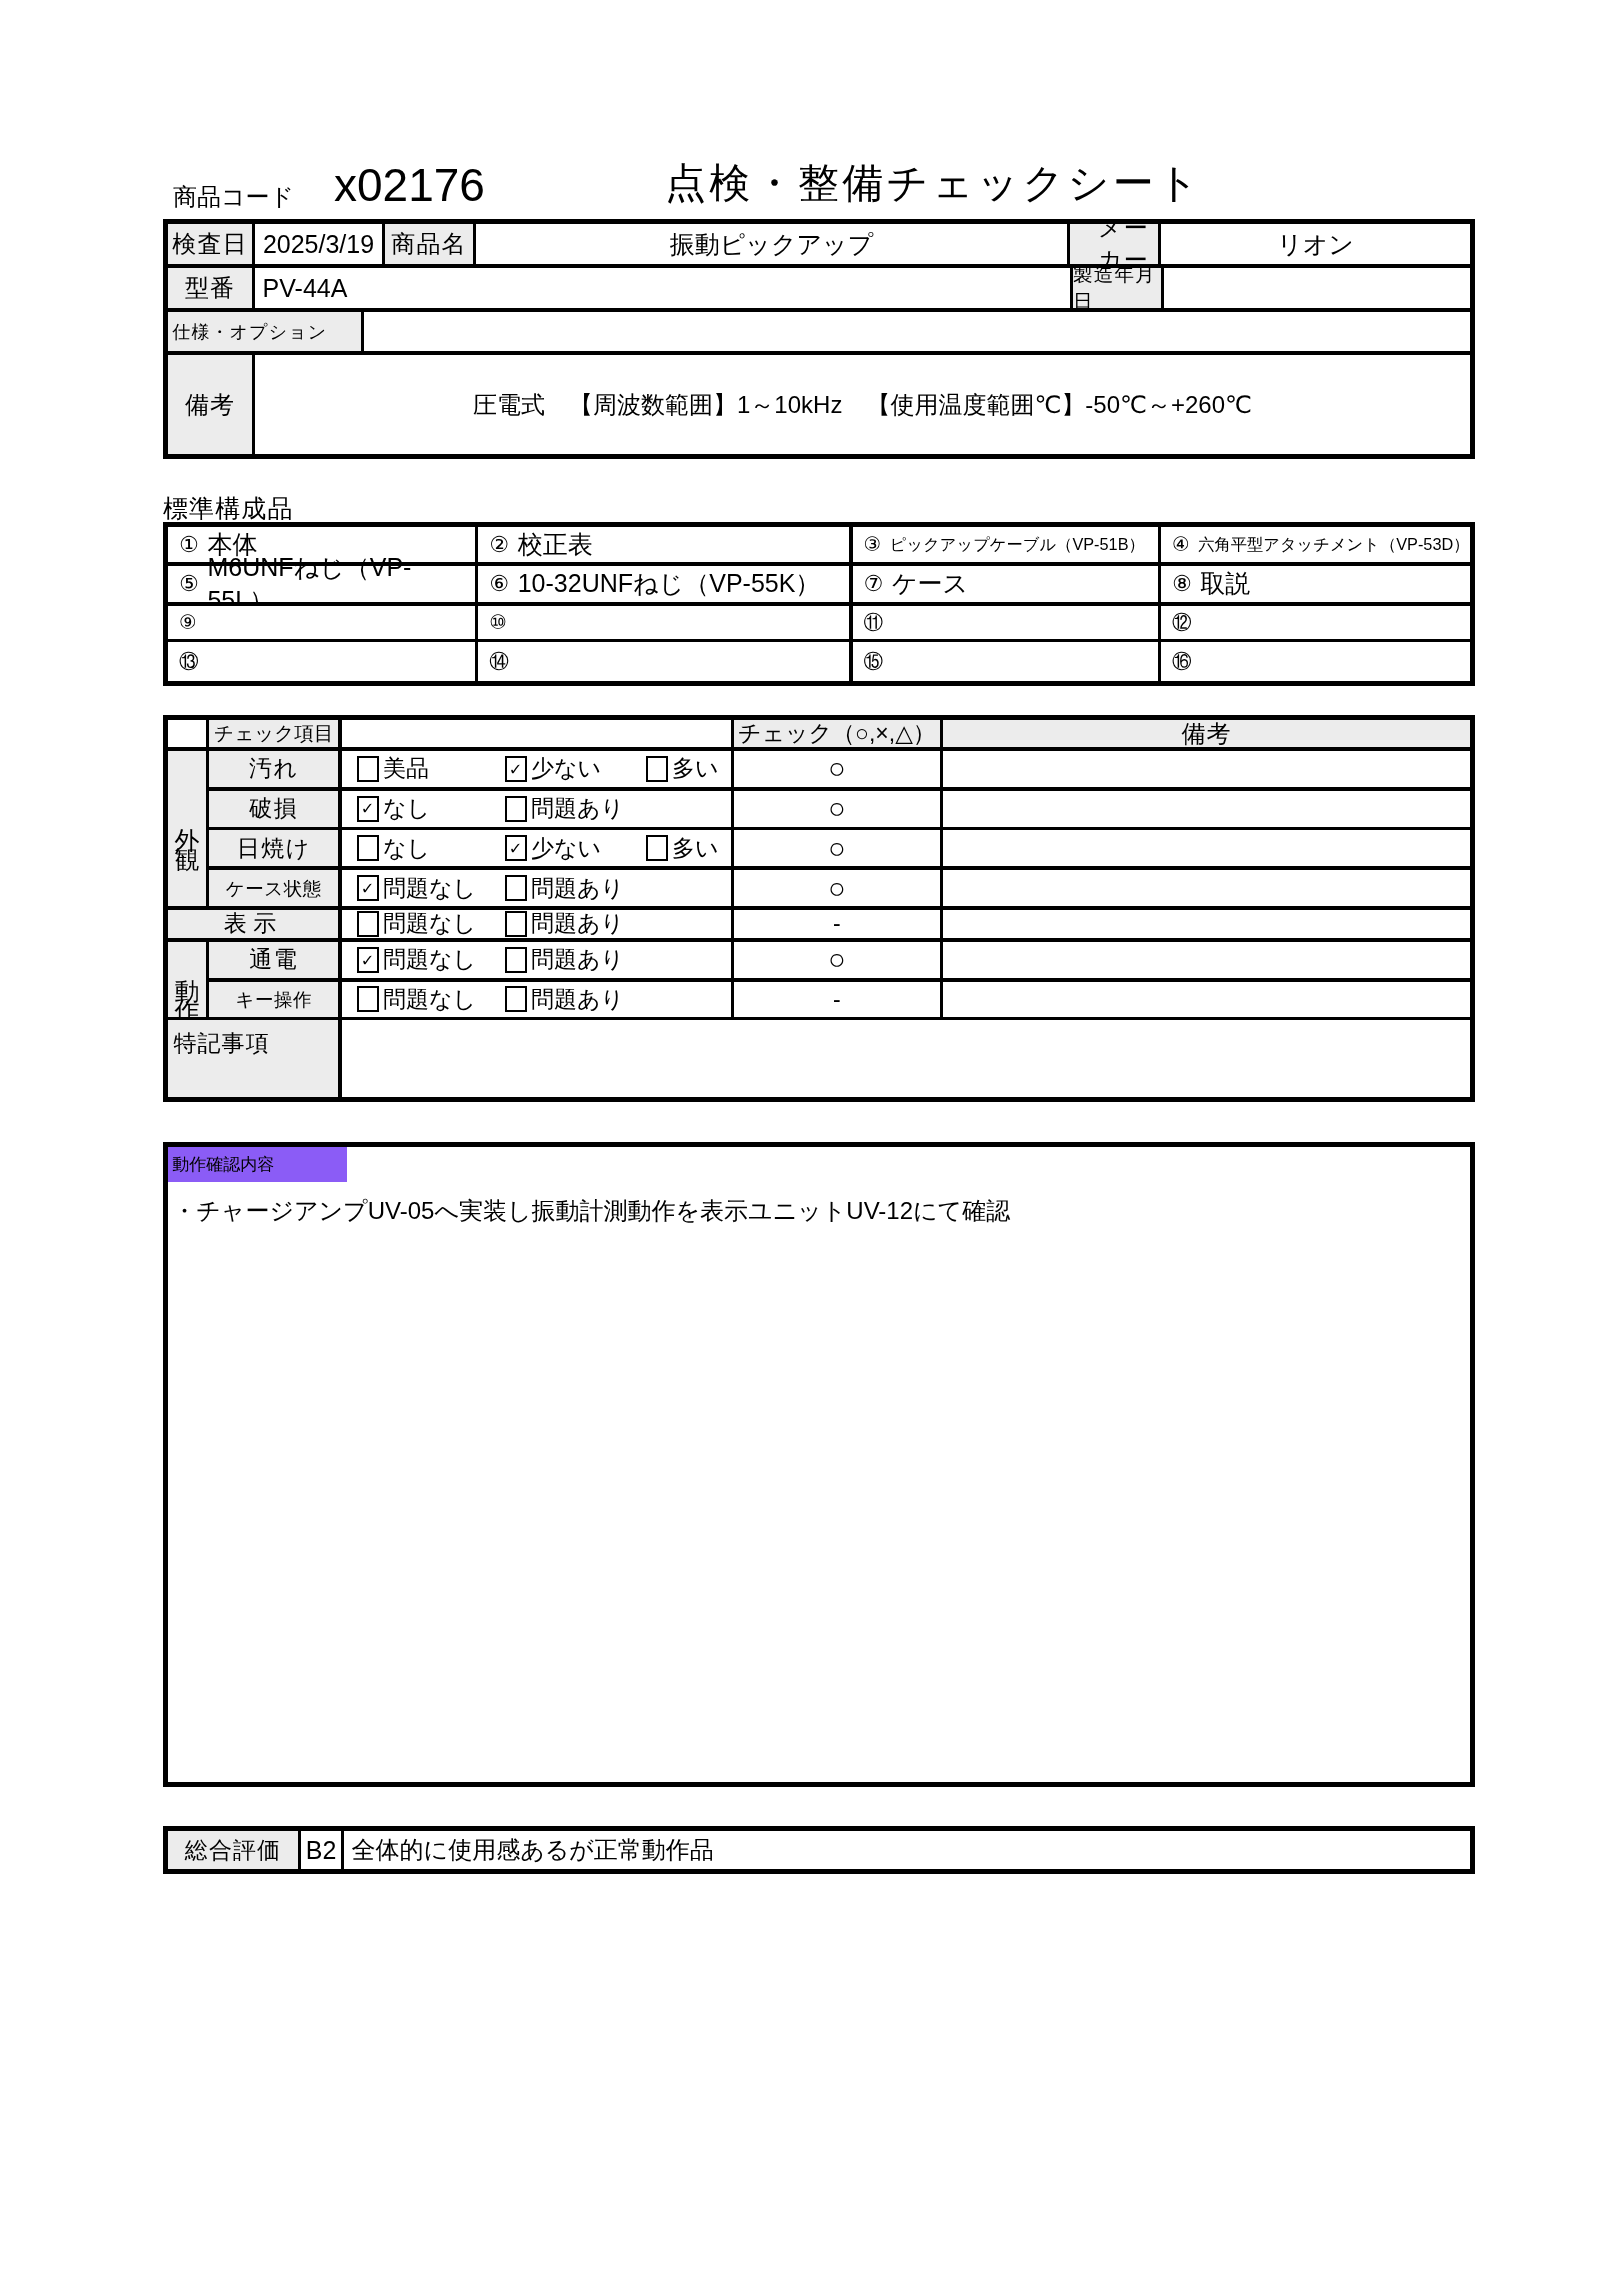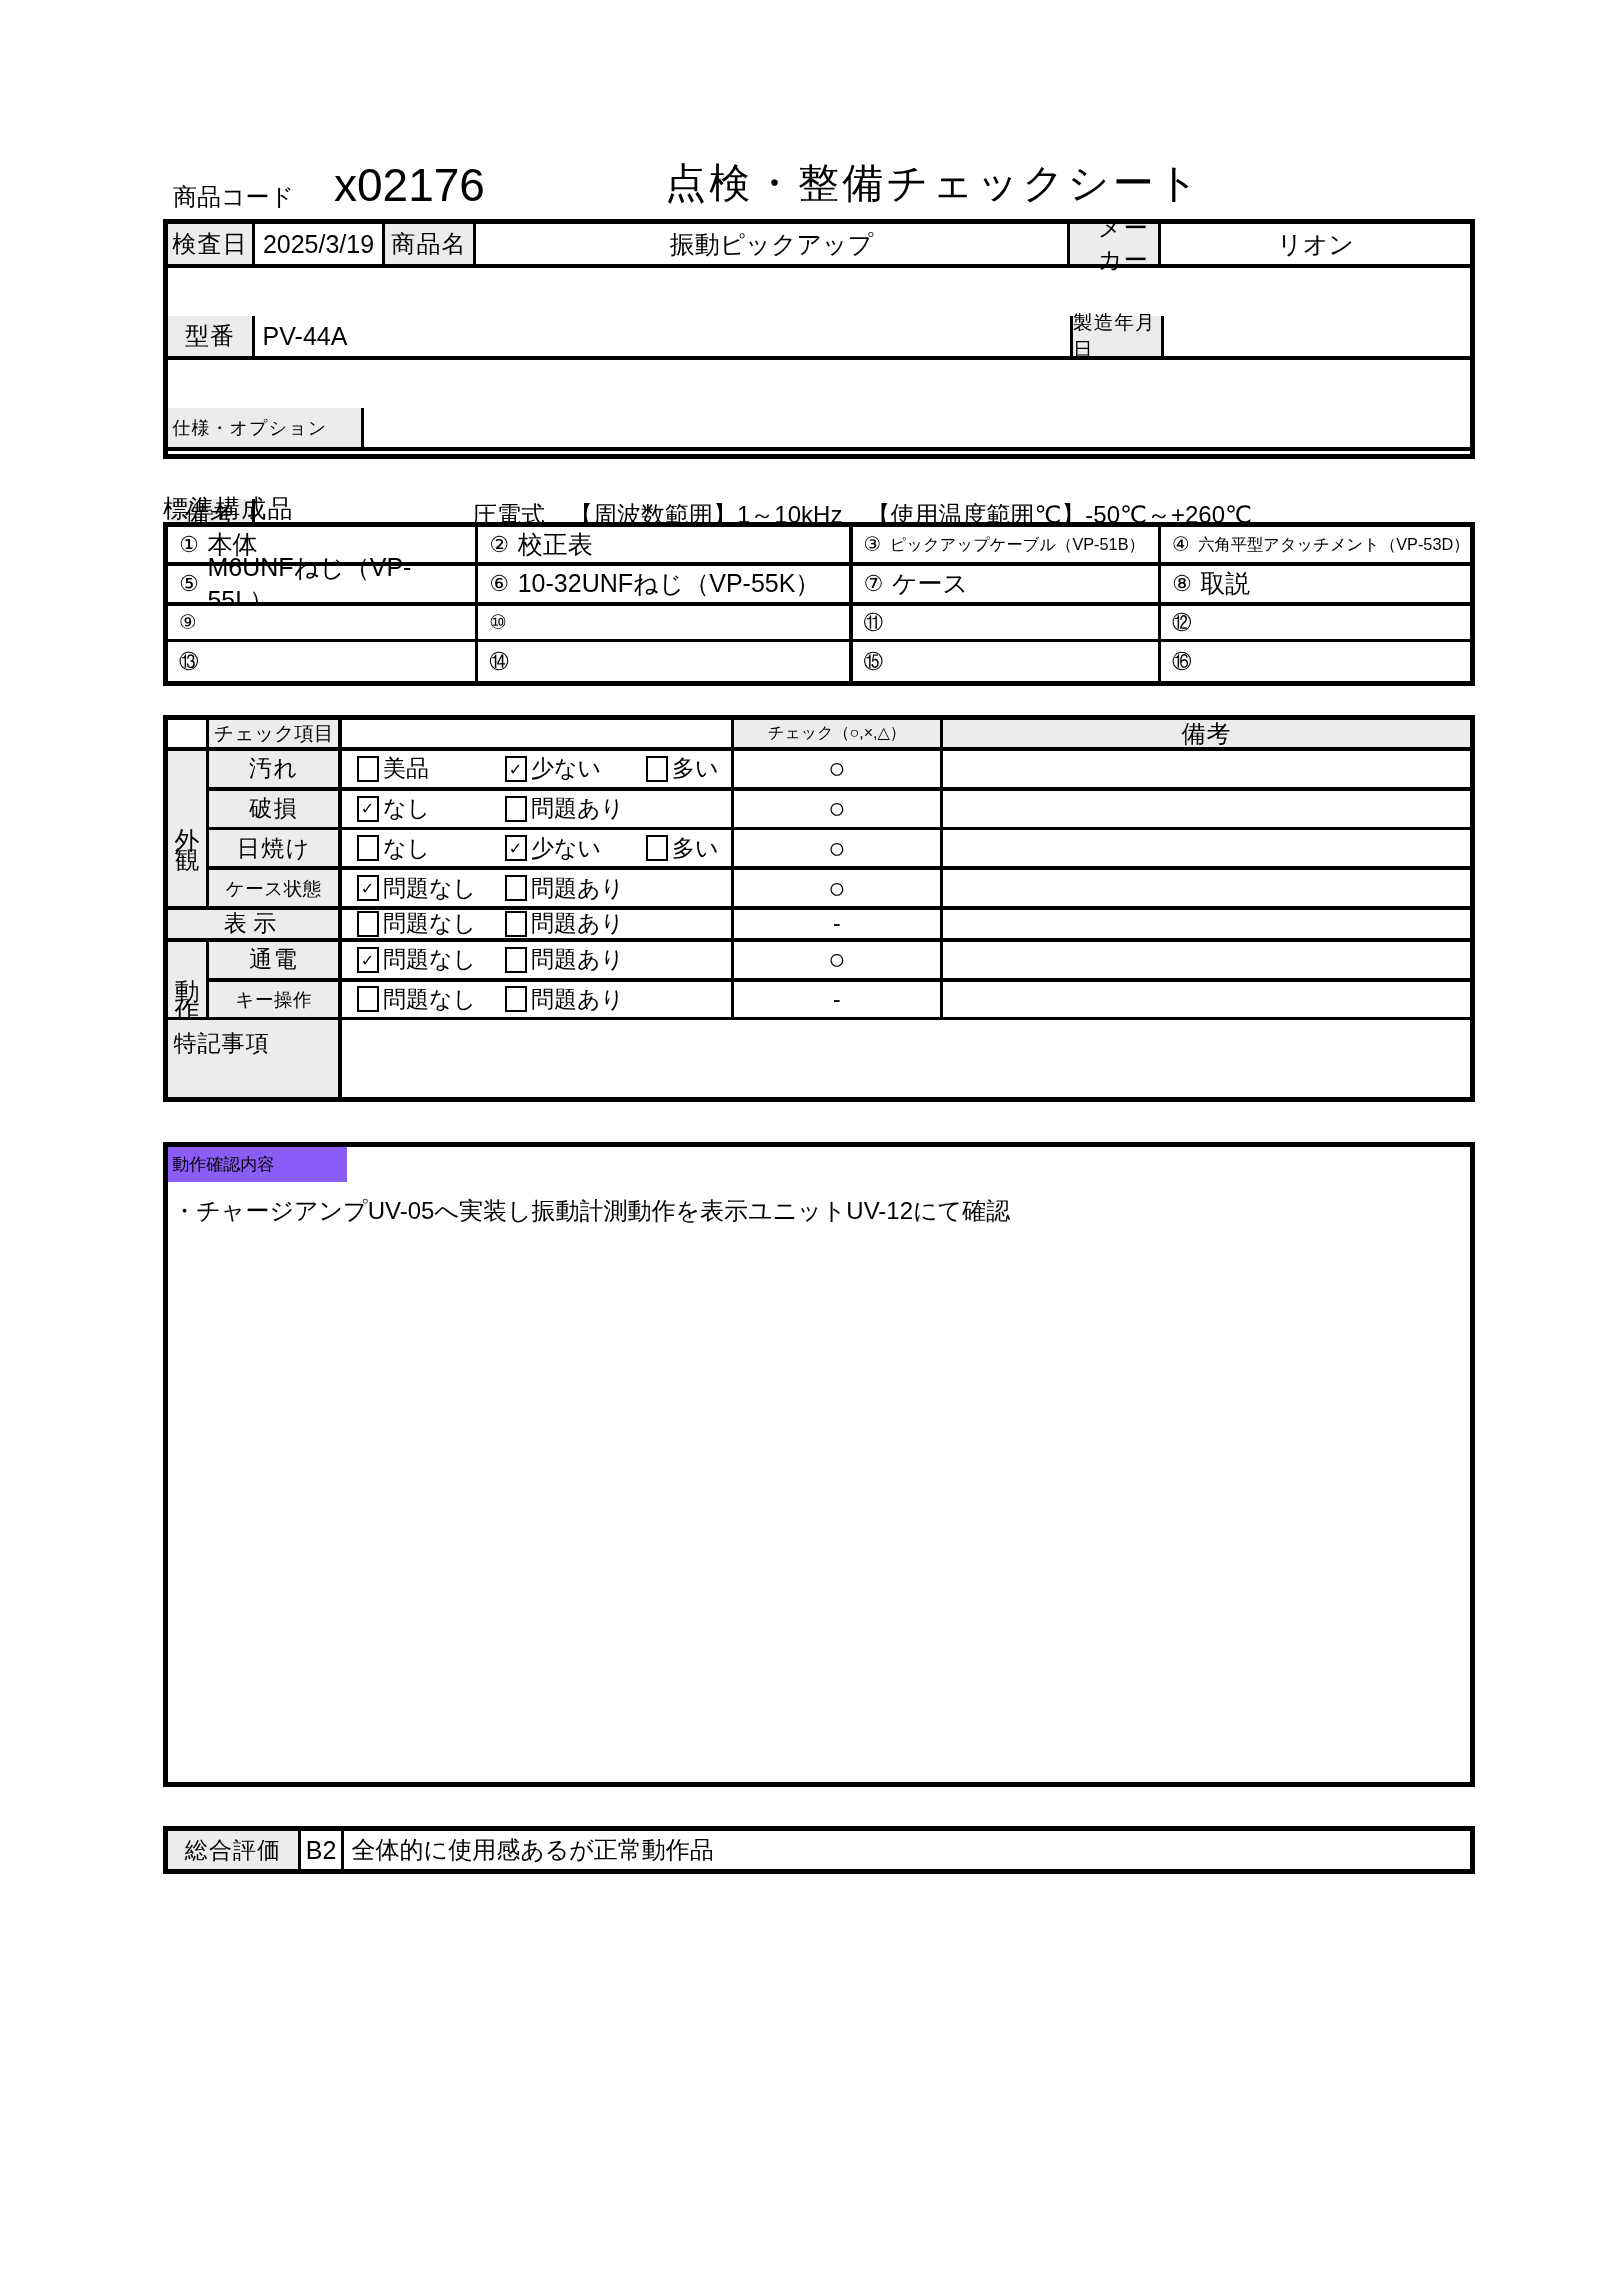--- a/index.html
+++ b/index.html
@@ -15,21 +15,21 @@
   
   .ic{border-right:3.3px solid #000;box-sizing:border-box;display:flex;align-items:center;
       justify-content:center;font-size:25px;background:#fff;flex:none;}
   .ic.fill{flex:1;}
   .ic.lastc{border-right:none;}
   .ic.g{background:#ececec;font-size:24px;letter-spacing:1.1px;}
   .ic.leftal{justify-content:flex-start;padding-left:7.6px;}
 
   
   .itable{left:163px;top:219px;width:1312px;height:240px;border:5.4px solid #000;
-          box-sizing:border-box;display:flex;flex-direction:column;background:#fff;gap:48px;}
+          box-sizing:border-box;display:flex;flex-direction:column;background:#fff;}
   .irow{display:flex;border-bottom:4.3px solid #000;flex:none;}
   .irow.lastr{border-bottom:none;flex:1;}
 
   
   .stitle{left:163px;top:492px;font-size:25px;letter-spacing:1.1px;}
   .stable{left:163px;top:522px;width:1312px;height:164px;box-sizing:border-box;
           border:5.4px solid #000;background:#000;display:grid;
           grid-template-columns:307px 371px 305px 1fr;
           grid-template-rows:35px 36px 33px 1fr;gap:3.8px 3.3px;}
   .sc{background:#fff;display:flex;align-items:center;padding-left:11px;gap:8.7px;}
@@ -41,21 +41,21 @@
   
   .ctable{left:163px;top:715px;width:1312px;height:387px;box-sizing:border-box;
           border:5.4px solid #000;background:#000;display:grid;
           grid-template-columns:38px 129px 389px 206px 1fr;
           grid-template-rows:27px 36px 36px 36px 36px 28px 36px 35px 1fr;gap:3.8px 3.3px;}
   .cc{background:#fff;display:flex;align-items:center;justify-content:center;}
   .cc.g{background:#ececec;}
   .lab{font-size:23px;letter-spacing:1.6px;}
   .lab.sm{font-size:18.5px;letter-spacing:0.5px;}
   .hfont{font-size:19.6px;}
-  .hfont2{font-size:16px;}
+  .hfont2{font-size:23px;}
   .bkfont{font-size:24px;letter-spacing:1.1px;}
   .opts{justify-content:flex-start;padding-left:15px;}
   .opt{display:flex;align-items:center;flex:none;font-size:23px;}
   .opt.w1{width:148px;}
   .opt.w2{width:141px;}
   .cb{width:22px;height:26px;border:2.2px solid #000;box-sizing:border-box;flex:none;
       margin-right:4.3px;display:flex;align-items:center;justify-content:center;
       font-size:16.3px;line-height:1;}
   .ckmark{font-size:29px;}
   .vlabel{writing-mode:vertical-rl;text-orientation:upright;letter-spacing:19.6px;

